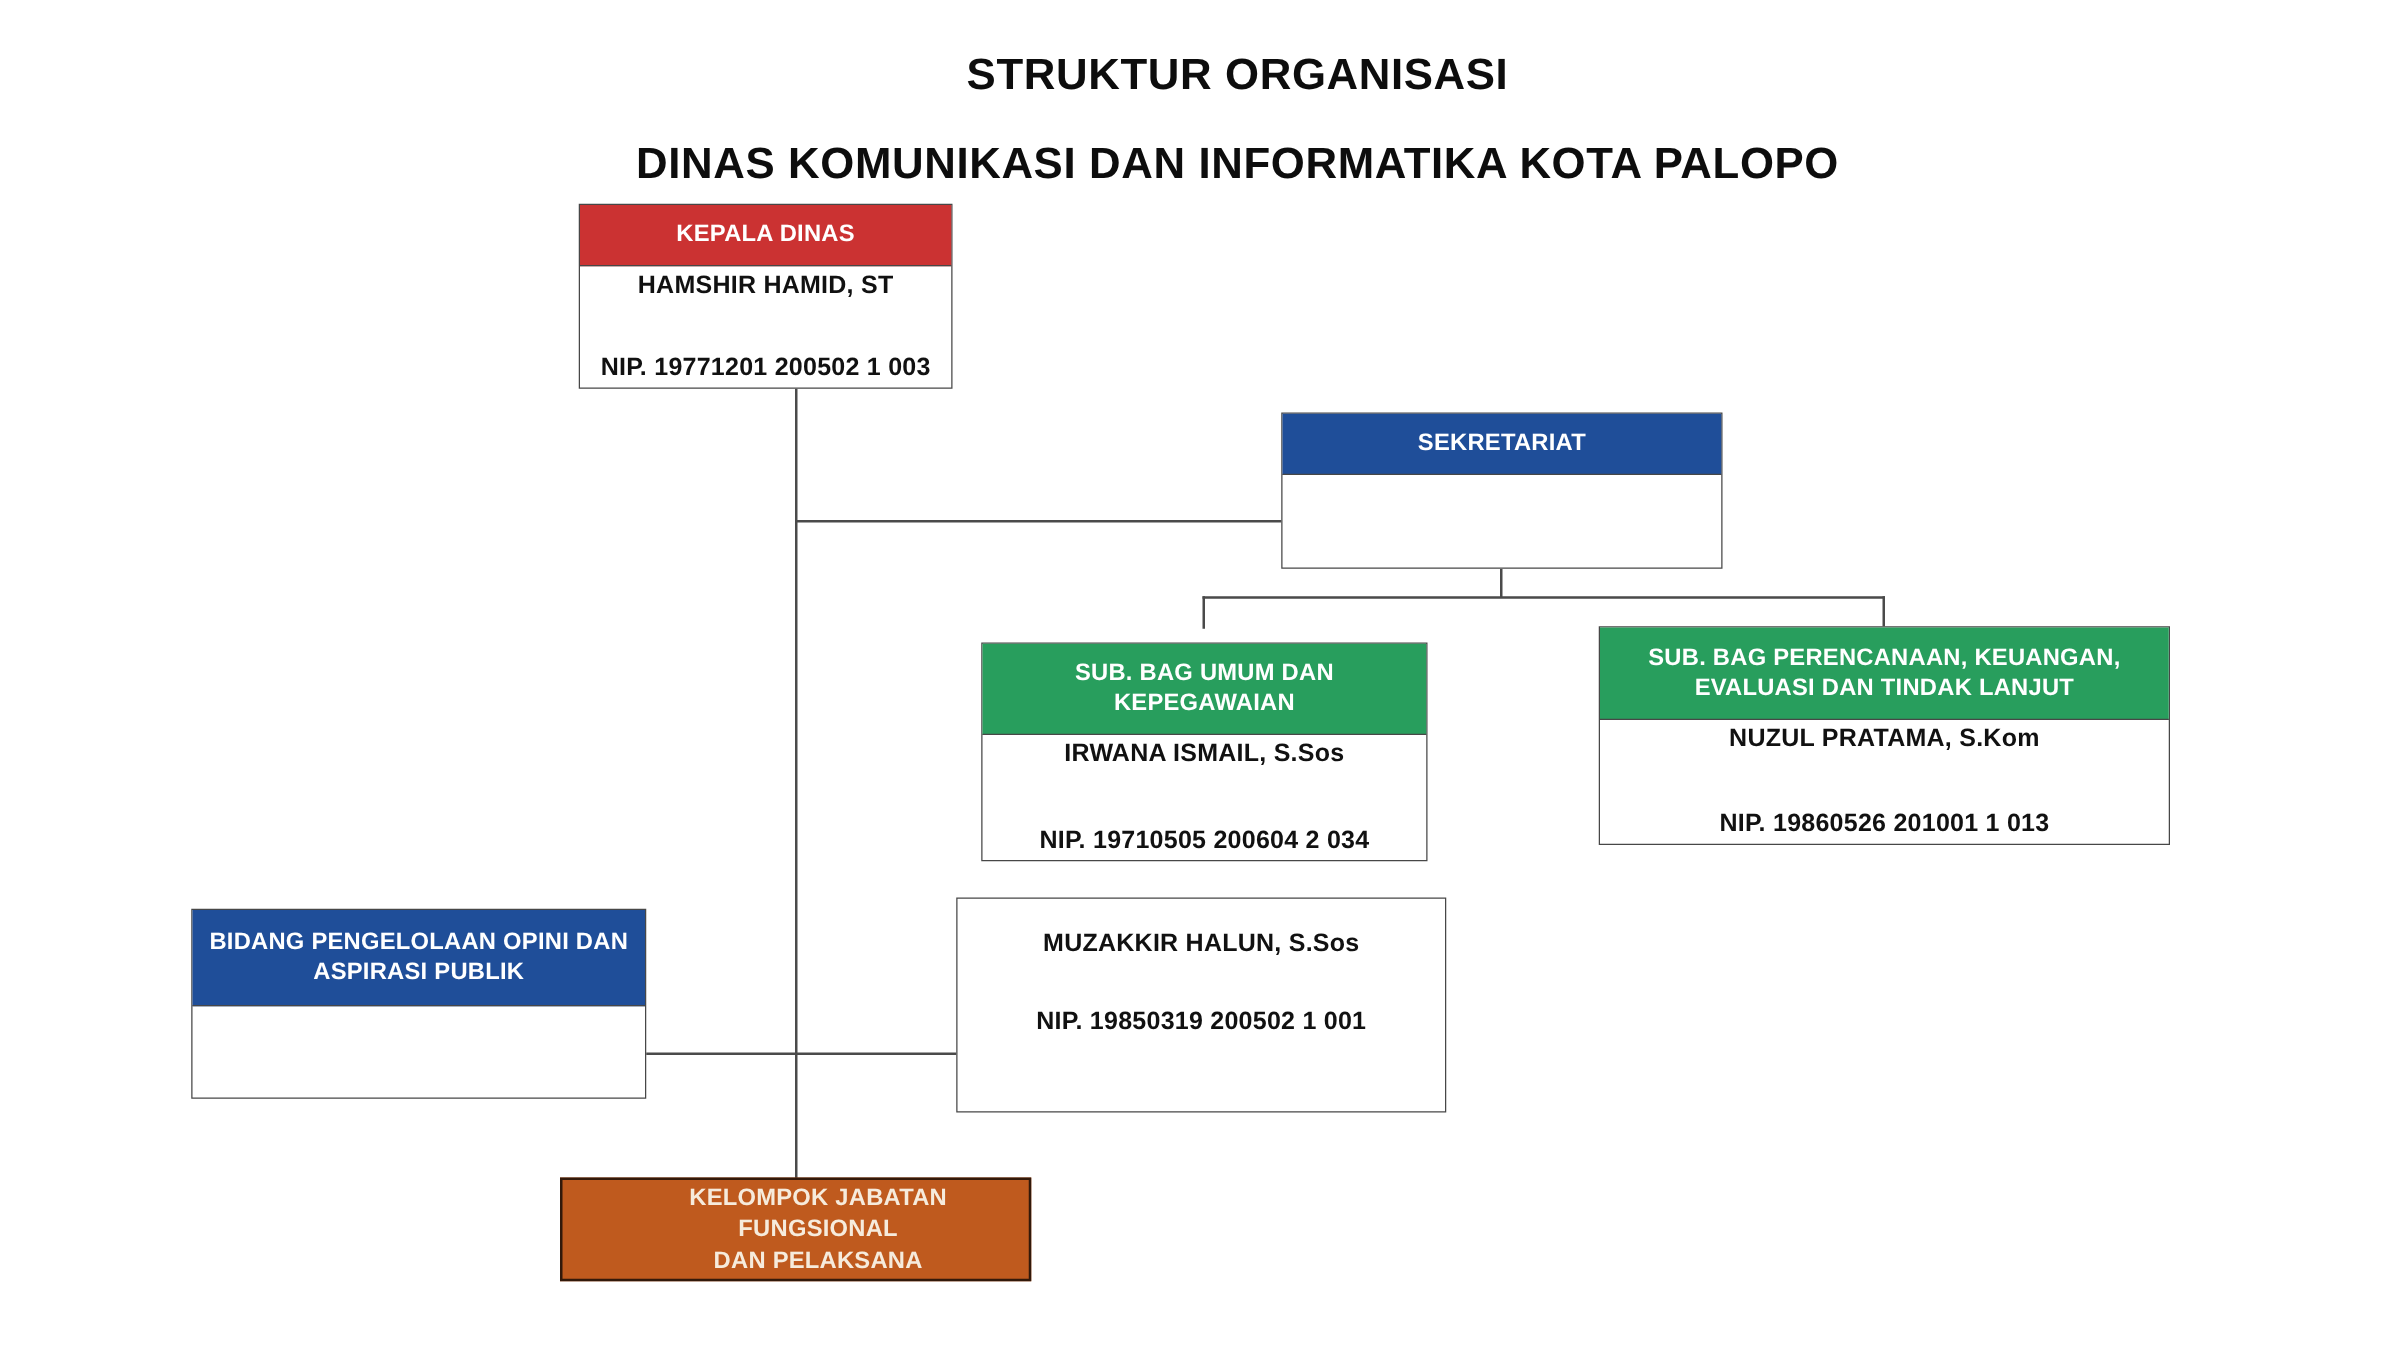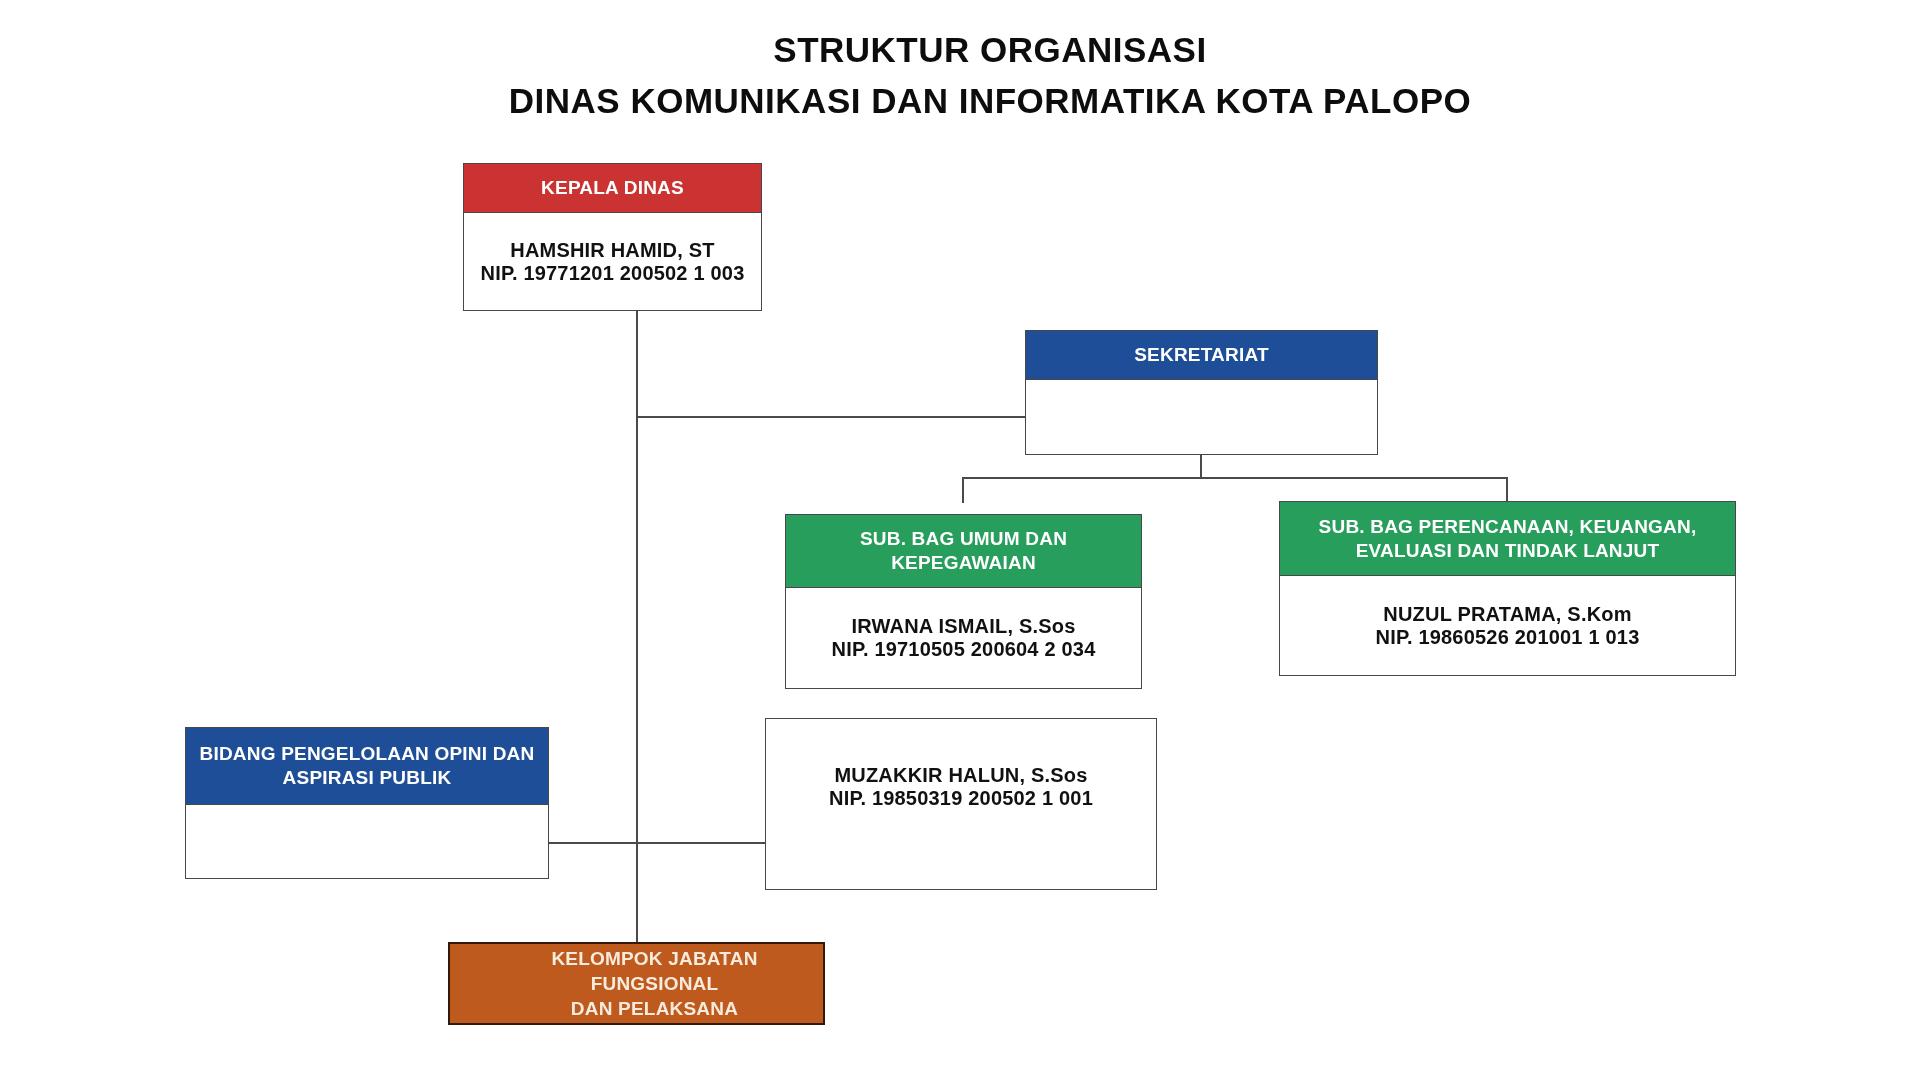--- a/index.html
+++ b/index.html
@@ -9,39 +9,39 @@
     --text-dark:#111111; --header-text:#FFFFFF; --kelompok-text:#F6EBDC;
   }
   html,body{margin:0;padding:0;background:#ffffff;}
   .canvas{
     position:relative; width:1920px; height:1080px; background:#ffffff;
     font-family:"Liberation Sans","DejaVu Sans",sans-serif; overflow:hidden;
   }
   .title{
     position:absolute; top:24px; left:990px; transform:translateX(-50%);
     width:1400px; text-align:center; color:#0d0d0d;
-    font-weight:bold; font-size:35px; line-height:51px; letter-spacing:0.5px;
+    font-weight:bold; font-size:35px; line-height:71px; letter-spacing:0.5px;
     white-space:pre-line;
   }
   .node{
     position:absolute; border:1px solid var(--box-border);
     background:#ffffff; box-sizing:border-box;
   }
   .hdr{
     display:flex; align-items:center; justify-content:center;
     color:var(--header-text); font-weight:bold; font-size:19px;
     text-align:center; white-space:pre-line; line-height:24px;
     border-bottom:1px solid var(--box-border); box-sizing:border-box;
     letter-spacing:0.2px; padding:0 6px;
   }
   .hdr.red{background:var(--red);}
   .hdr.blue{background:var(--blue);}
   .hdr.green{background:var(--green);}
   .body{
-    display:flex; flex-direction:column; justify-content:center;
+    display:flex; flex-direction:column; justify-content:space-between;
     align-items:center; box-sizing:border-box; padding:4px 6px;
   }
   .body .name,.body .nip{
     color:var(--text-dark); font-weight:bold; font-size:20px;
     text-align:center; letter-spacing:0.2px;
   }
   .kelompok{
     position:absolute; box-sizing:border-box;
     background:var(--orange); border:2px solid var(--orange-border);
     display:flex; align-items:center; justify-content:center;
@@ -94,21 +94,21 @@
 
   <div class="node" style="left:1279px; top:501px; width:457px; height:175px;">
     <div class="hdr green" style="height:74px;">SUB. BAG PERENCANAAN, KEUANGAN,
 EVALUASI DAN TINDAK LANJUT</div>
     <div class="body" style="height:99px;">
       <div class="name">NUZUL PRATAMA, S.Kom</div>
       <div class="nip">NIP. 19860526 201001 1 013</div>
     </div>
   </div>
 
-  <div class="node" style="left:153px; top:727px; width:364px; height:152px;margin-left:32px;">
+  <div class="node" style="left:153px; top:727px; width:364px; height:152px;">
     <div class="hdr blue" style="height:77px;">BIDANG PENGELOLAAN OPINI DAN
 ASPIRASI PUBLIK</div>
     <div class="body" style="height:73px;">
       <div class="name"></div>
       <div class="nip"></div>
     </div>
   </div>
 
   <div class="node" style="left:765px; top:718px; width:392px; height:172px;">
     <div class="body" style="height:93px;margin-top:21px;">

